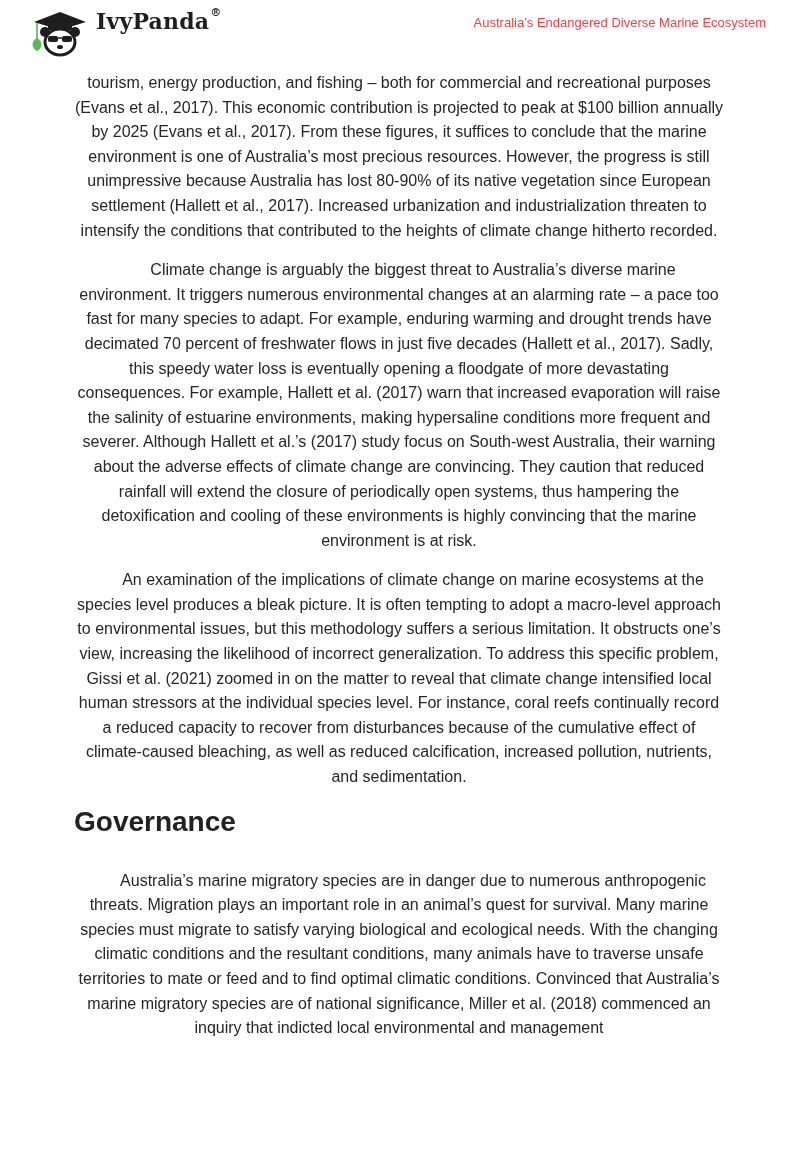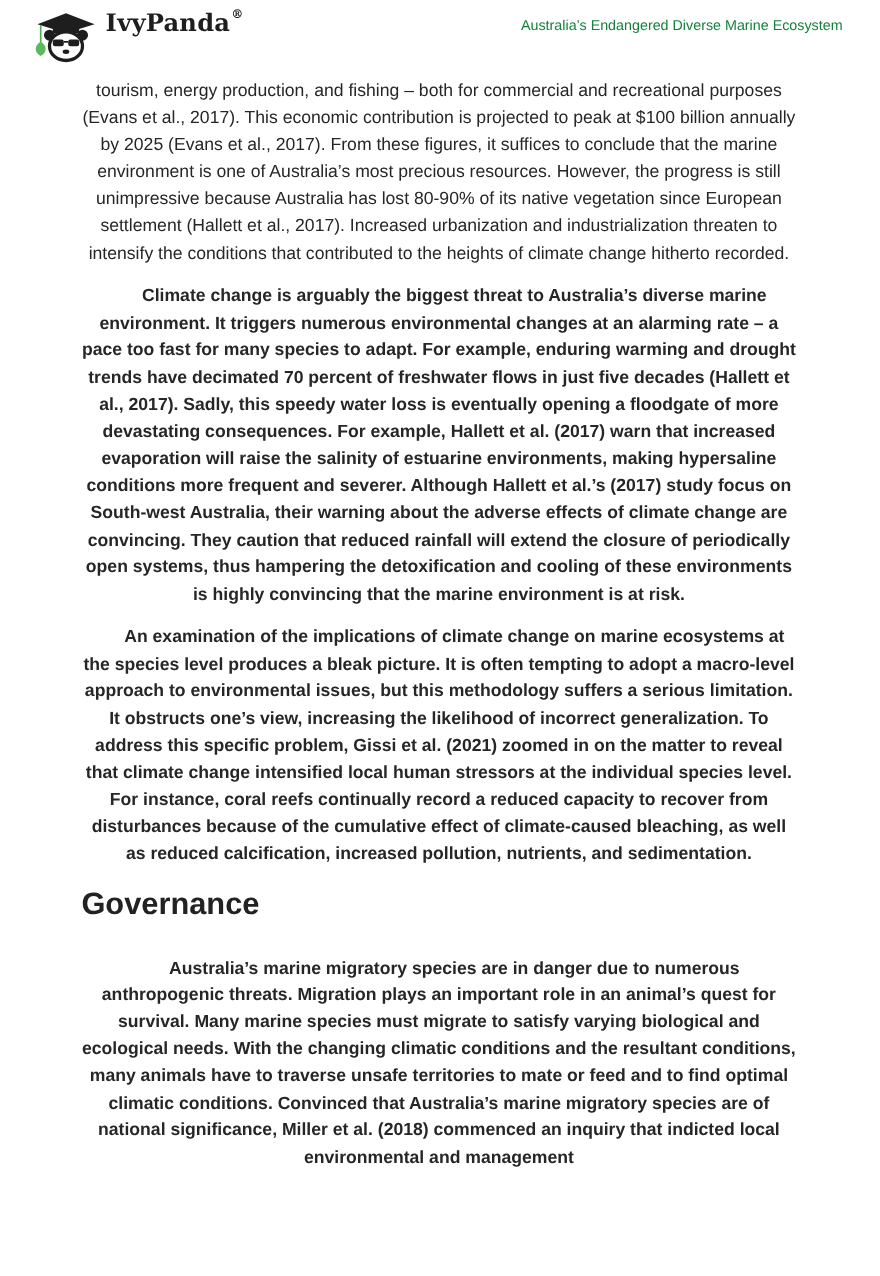--- a/index.html
+++ b/index.html
@@ -2,24 +2,24 @@
 <html><head>
 <meta charset="utf-8">
 <style>
   html, body { margin: 0; padding: 0; background: #ffffff; }
   body { width: 800px; height: 1160px; position: relative; overflow: hidden; font-family: "Liberation Sans", sans-serif; color: #222222; }
   .header { position: absolute; top: 0; left: 0; width: 800px; height: 64px; }
   .logo { position: absolute; left: 28px; top: 8px; display: flex; align-items: flex-start; }
   .logo-mark { width: 62px; height: 50px; }
   .logo-text { font-family: "DejaVu Serif", "Liberation Serif", serif; font-weight: bold; font-size: 22px; color: #1e1e1e; margin-left: 6px; letter-spacing: 0.2px; }
   .logo-reg { font-size: 11px; vertical-align: top; position: relative; top: -2px; margin-left: 1px; }
-  .doc-title { position: absolute; right: 34px; top: 15px; font-size: 13px; color: #15803d; }
+  .doc-title { position: absolute; right: 34px; top: 15px; font-size: 13px; color: #ef4444; }
   .content { position: absolute; left: 74px; top: 71px; width: 650px; }
   p { margin: 0 0 15px 0; font-size: 16px; line-height: 24.6px; color: #262626; text-align: center; }
-  p.indent { text-indent: 28px; font-weight: bold; }
+  p.indent { text-indent: 28px; }
   h2 { font-size: 28px; font-weight: bold; margin: 14px 0 30px 0; line-height: 34px; color: #222; }
   .footer-url { position: absolute; right: 33px; top: 1132px; font-size: 11.5px; color: #a5a5a5; margin-top: 36px; }
 </style>
 </head>
 <body>
 
 <div class="header">
   <div class="logo">
     <svg class="logo-mark" viewBox="0 0 62 50">
 

